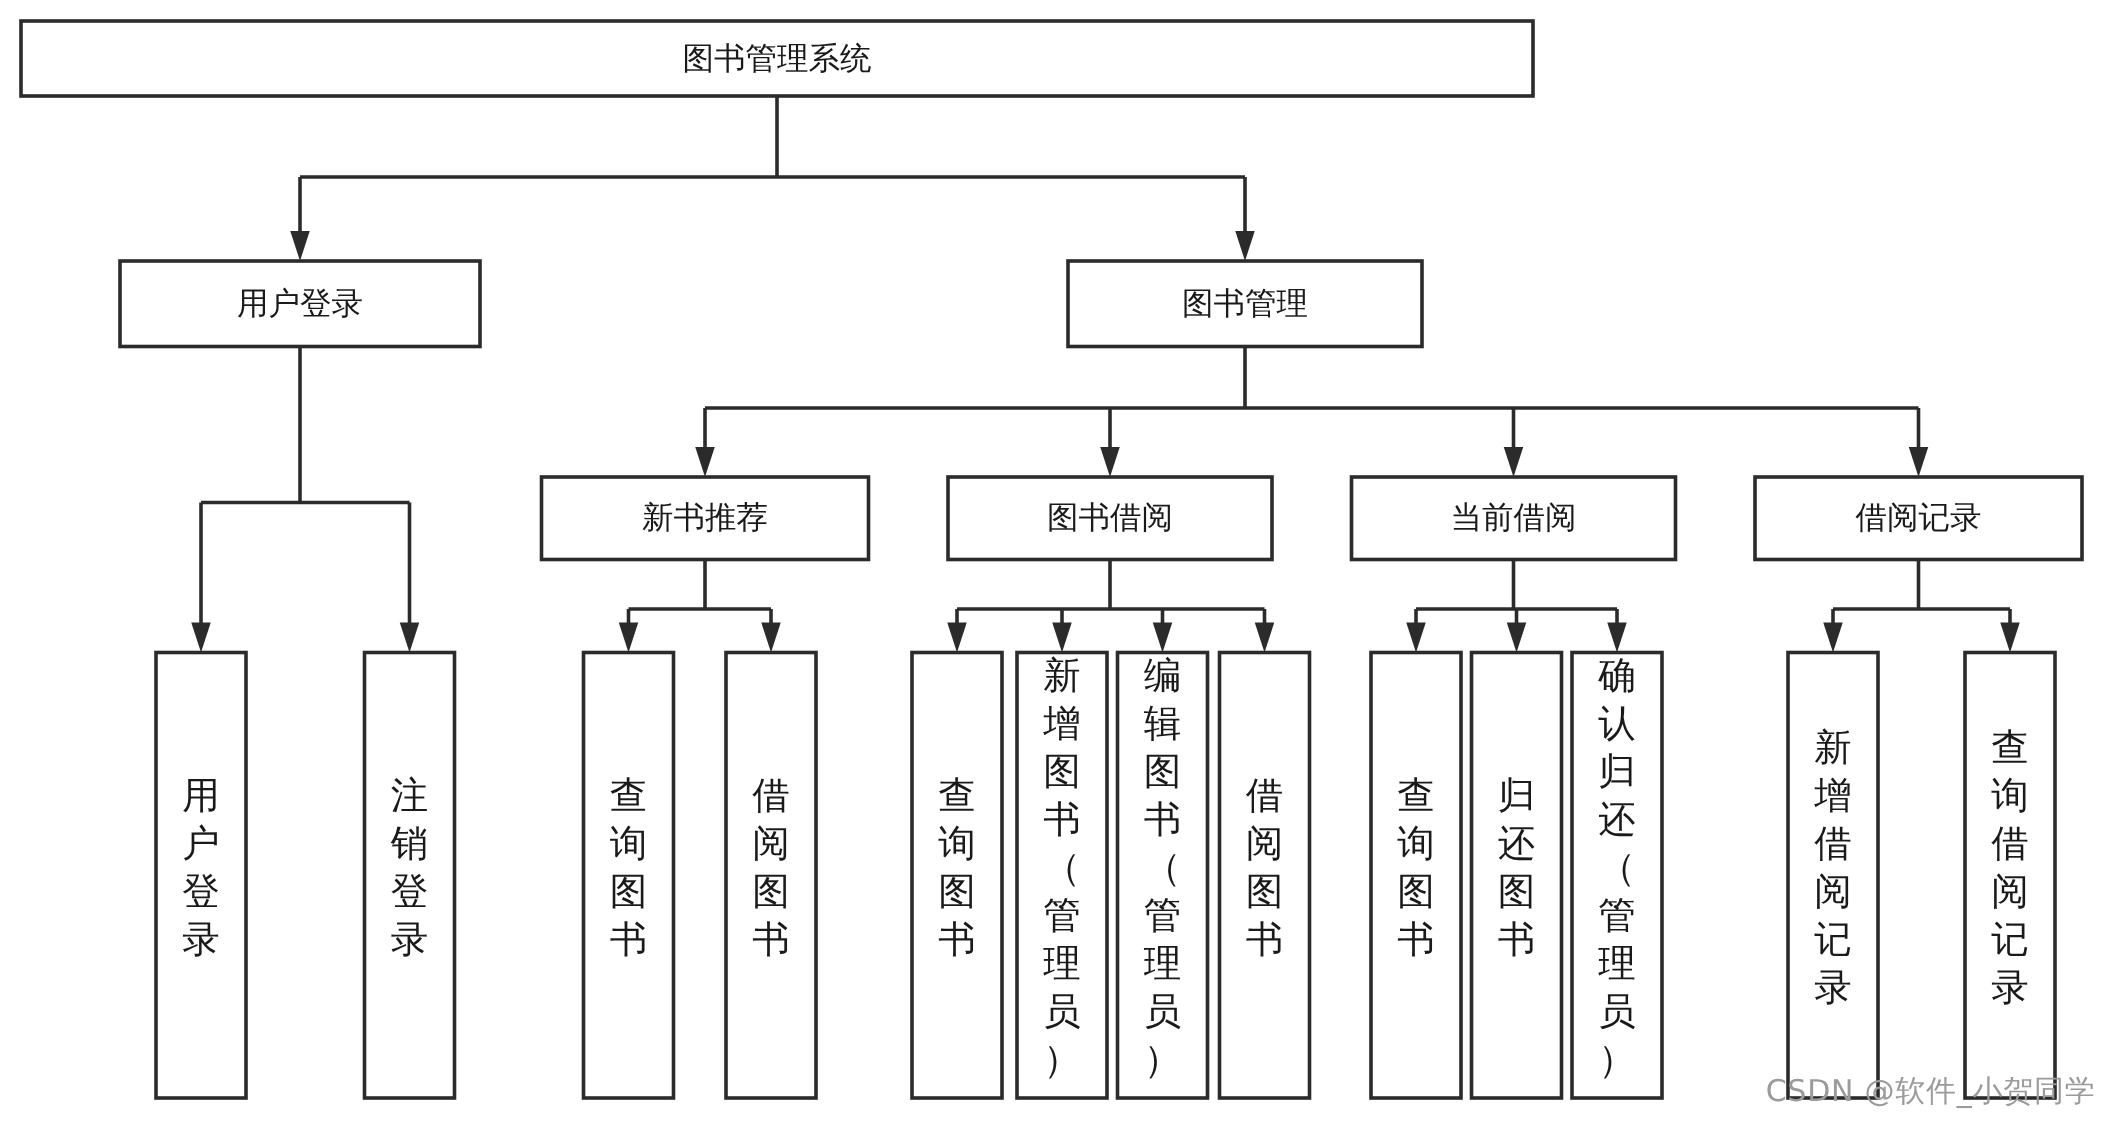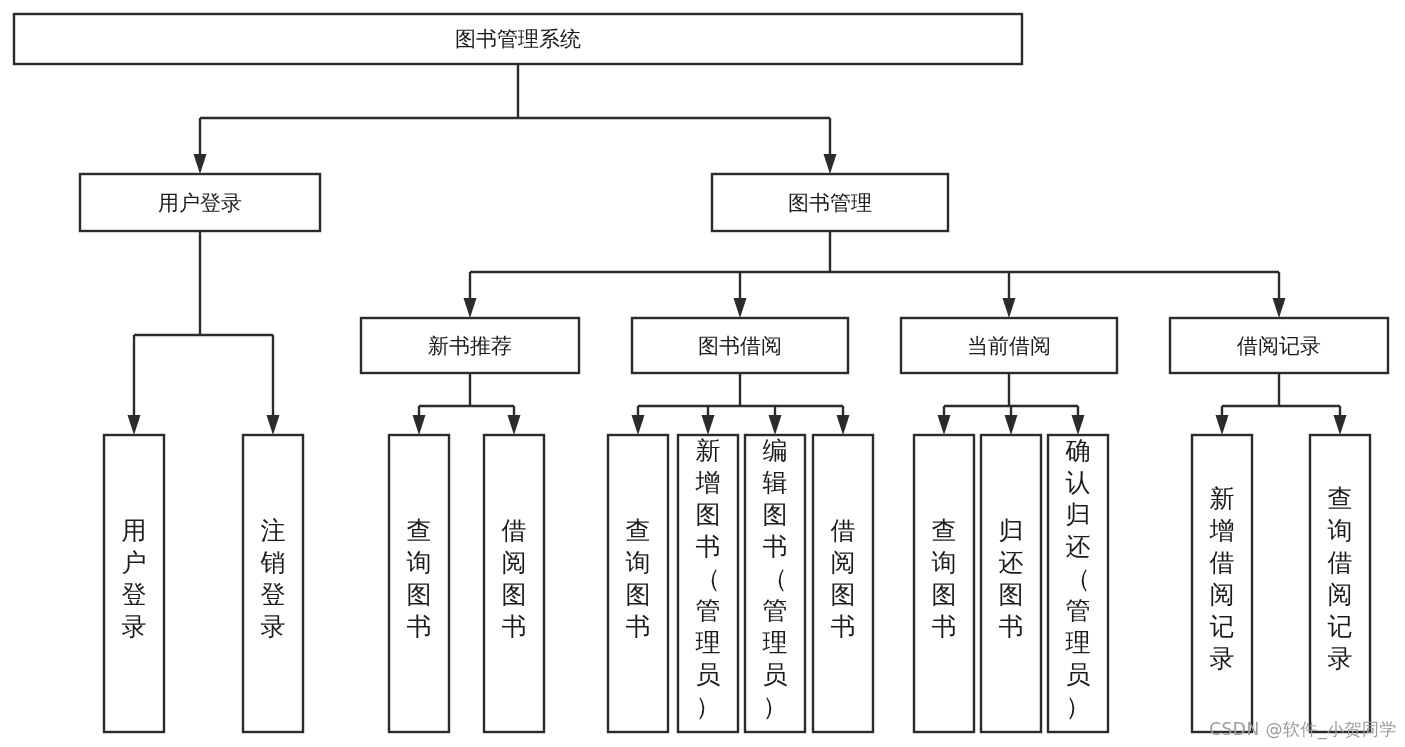--- a/index.html
+++ b/index.html
@@ -53,21 +53,21 @@
     font-family: "DejaVu Sans", "Liberation Sans", sans-serif;
     font-size: 25px;
     fill: #1a1a1a;
     text-anchor: middle;
   }
   .watermark-text {
     position: absolute;
     right: 8px;
     bottom: 6px;
     font-family: "DejaVu Sans", "Liberation Sans", sans-serif;
-    font-size: 17px;
+    font-size: 20px;
     color: #9b9b9b;
     letter-spacing: 0.5px;
     white-space: nowrap;
     user-select: none;
     margin-top: 24px;
   }
 </style>
 </head>
 <body>
 

